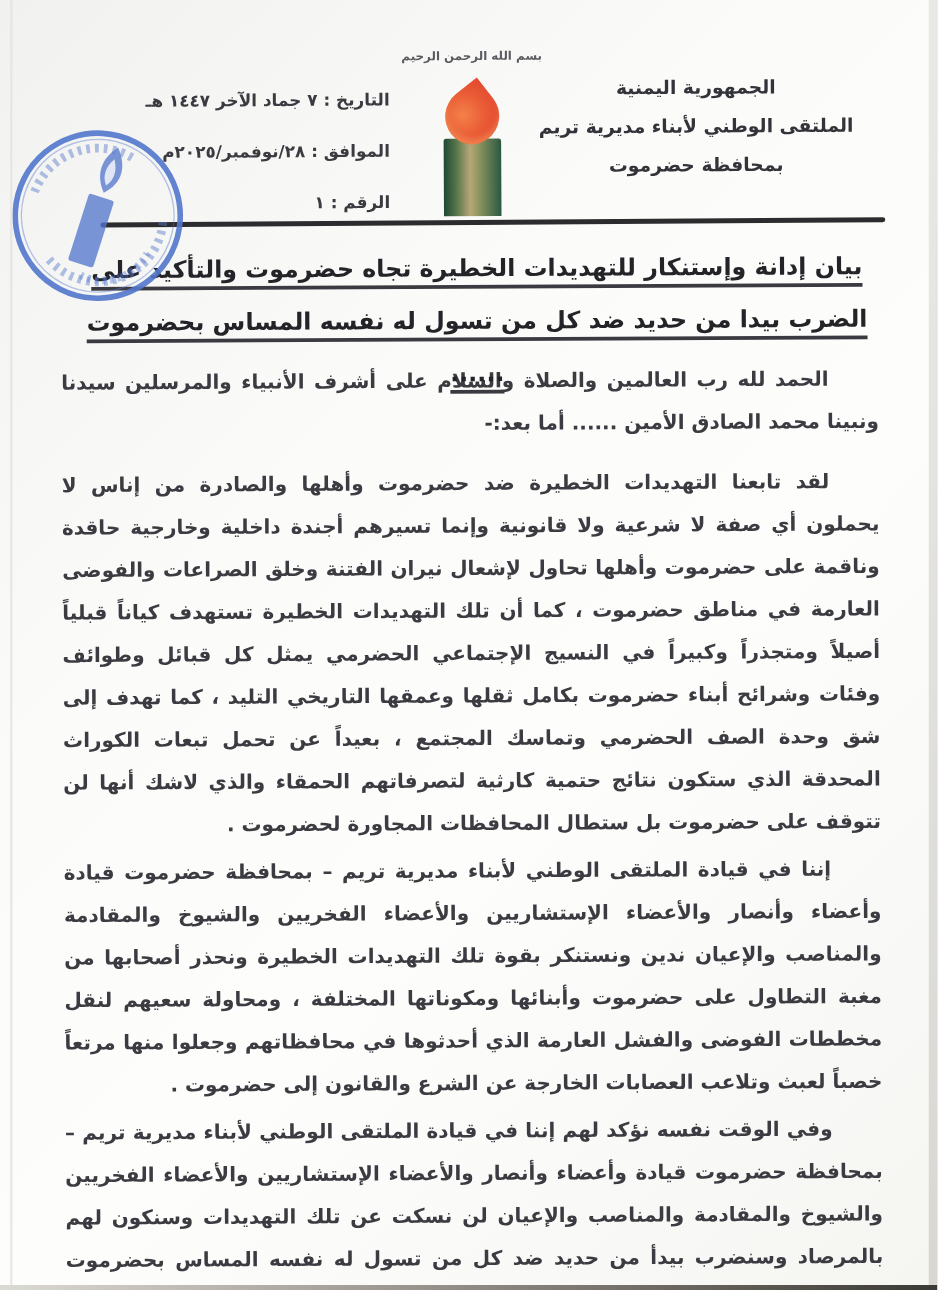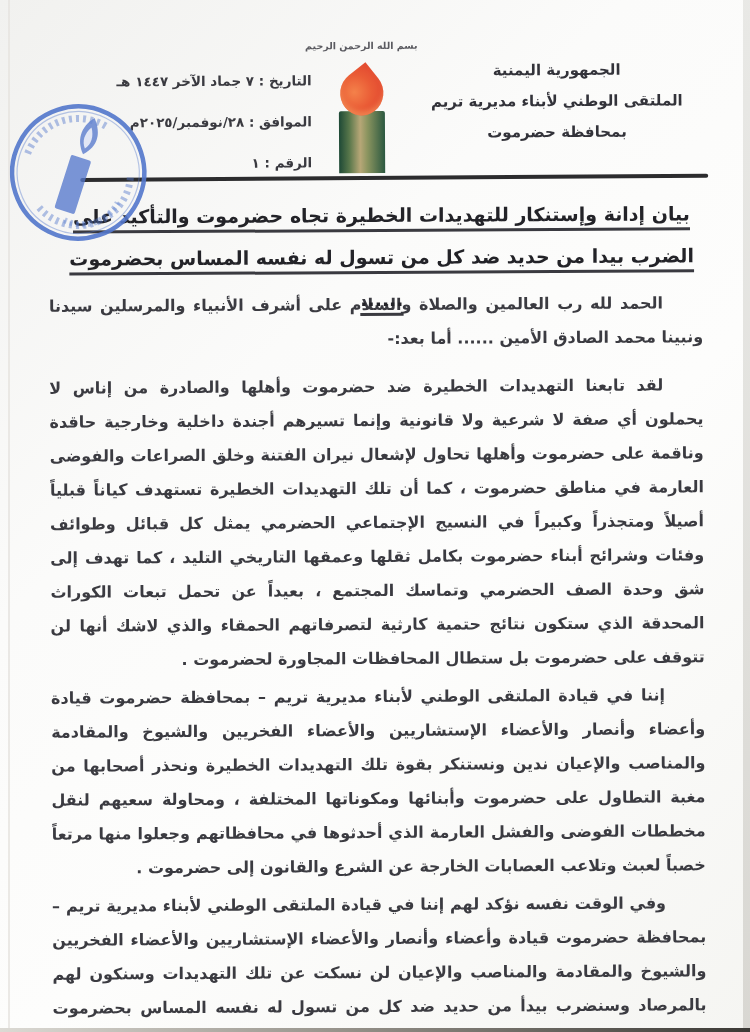--- a/index.html
+++ b/index.html
@@ -11,21 +11,21 @@
   .sheet{position:absolute;inset:0;transform:rotate(-0.3deg);}
   
   .org-block{
     position:absolute;top:56px;right:36px;width:310px;text-align:center;
     direction:rtl;font-weight:bold;font-size:15px;line-height:31px;color:#33333a;
   }
   .meta-block{
     position:absolute;top:60px;left:62px;width:252px;text-align:right;
     direction:rtl;font-weight:bold;font-size:13.5px;line-height:41px;color:#3a3a40;
   }
-  .logo-block{position:absolute;top:40px;left:308px;width:112px;text-align:center;z-index:2;}
+  .logo-block{position:absolute;top:40px;left:324px;width:112px;text-align:center;z-index:2;}
   .basmala{font-size:9.5px;color:#5a5a60;font-weight:bold;direction:rtl;white-space:nowrap;}
   .flame-wrap{height:64px;display:flex;align-items:flex-end;justify-content:center;}
   .flame{
     width:44px;height:44px;border-radius:0 55% 50% 55%;transform:rotate(52deg);
     background:radial-gradient(circle at 38% 62%,#f4814a 0%,#ea5c36 45%,#e14630 85%);
     box-shadow:inset -3px -3px 5px rgba(244,150,90,.65);
   }
   .candle-body{
     width:46px;height:62px;margin:-4px auto 0;border-radius:2px 2px 0 0;
     background:linear-gradient(90deg,#1e4936 0%,#57764a 22%,#b7a777 46%,#8a945f 62%,#2b5840 100%);

